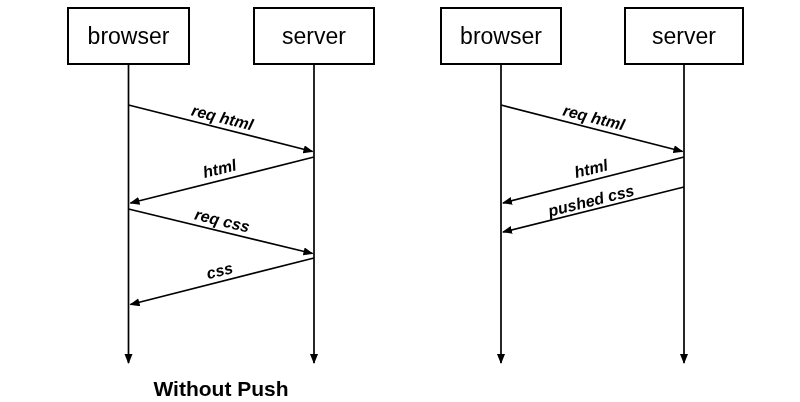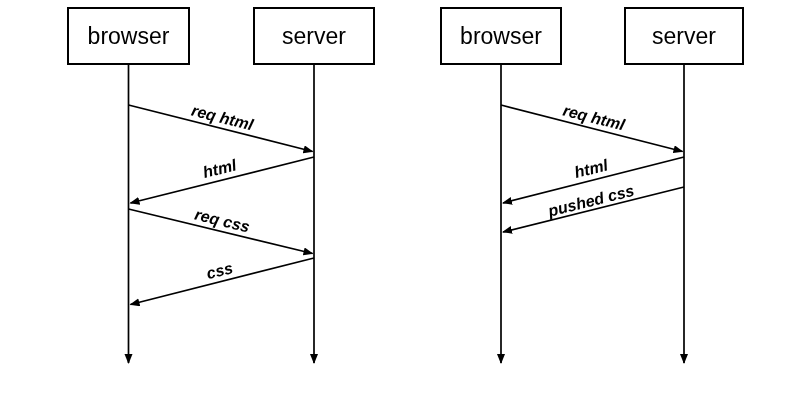--- a/index.html
+++ b/index.html
@@ -98,14 +98,15 @@
 
     <line class="stroke-line" x1="501" y1="105" x2="682.5" y2="151.5" marker-end="url(#arrowhead)"></line>
     <line class="stroke-line" x1="684" y1="157" x2="503" y2="203" marker-end="url(#arrowhead)"></line>
     <line class="stroke-line" x1="684" y1="187" x2="503" y2="232" marker-end="url(#arrowhead)"></line>
 
     <text class="msg-label" x="592.5" y="123" text-anchor="middle" transform="rotate(14 592.5 123)">req html</text>
     <text class="msg-label" x="592.5" y="174" text-anchor="middle" transform="rotate(-14 592.5 174)">html</text>
     <text class="msg-label" x="592.5" y="206" text-anchor="middle" transform="rotate(-14 592.5 206)">pushed css</text>
   </svg>
 
+  <div class="caption" style="left:221px; top:377px;">Without Push</div>
 
 </div>
 
 </body></html>

